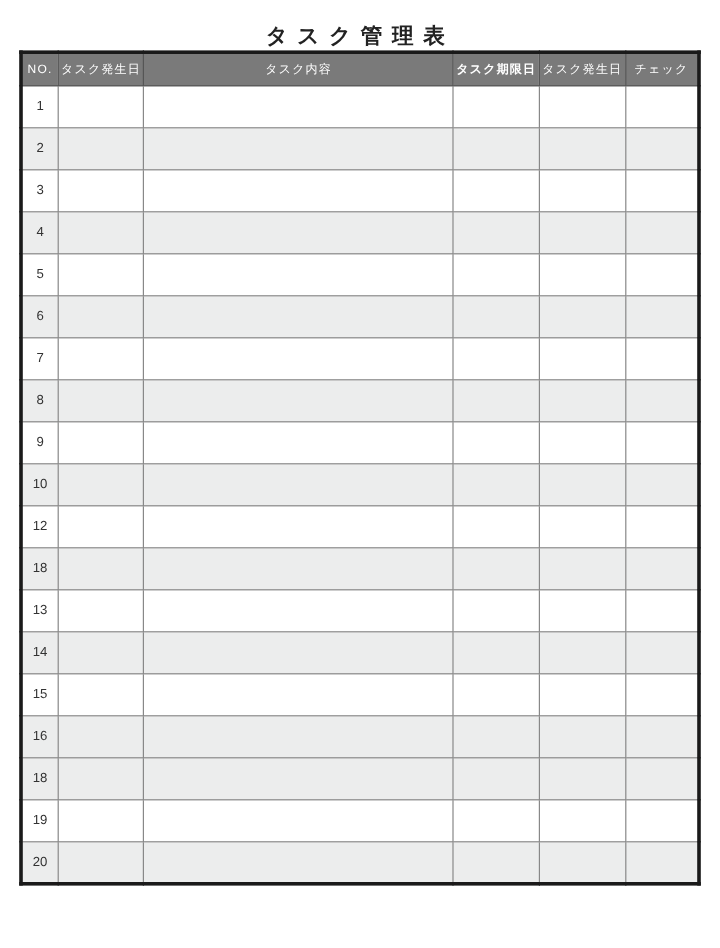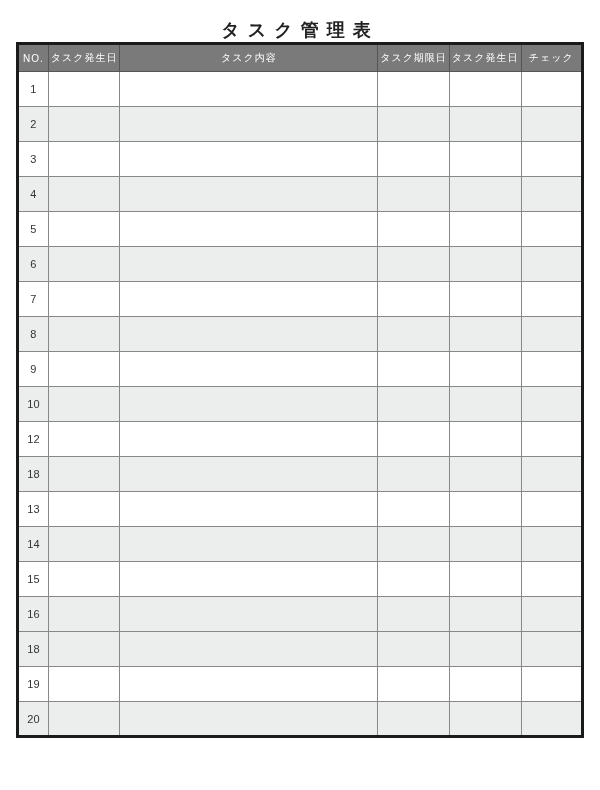--- a/index.html
+++ b/index.html
@@ -40,21 +40,21 @@
     font-size: 11px;
     color: #333;
     padding: 0 6px;
     text-align: center;
   }
   tr.even td { background: #eceded; }
   tr.odd td { background: #ffffff; }
   .col-no    { width: 5.5%; }
   .col-date1 { width: 11.5%; margin-left: 48px; }
   .col-content { width: 48%; }
-  .col-date2 { width: 12%; }
+  .col-date2 { width: 12%; font-weight: bold; }
   .col-date3 { width: 12%; }
   .col-check { width: 11%; }
 </style>
 </head>
 <body>
 
 <div class="title">タスク管理表</div>
 
 <table>
   <thead>

